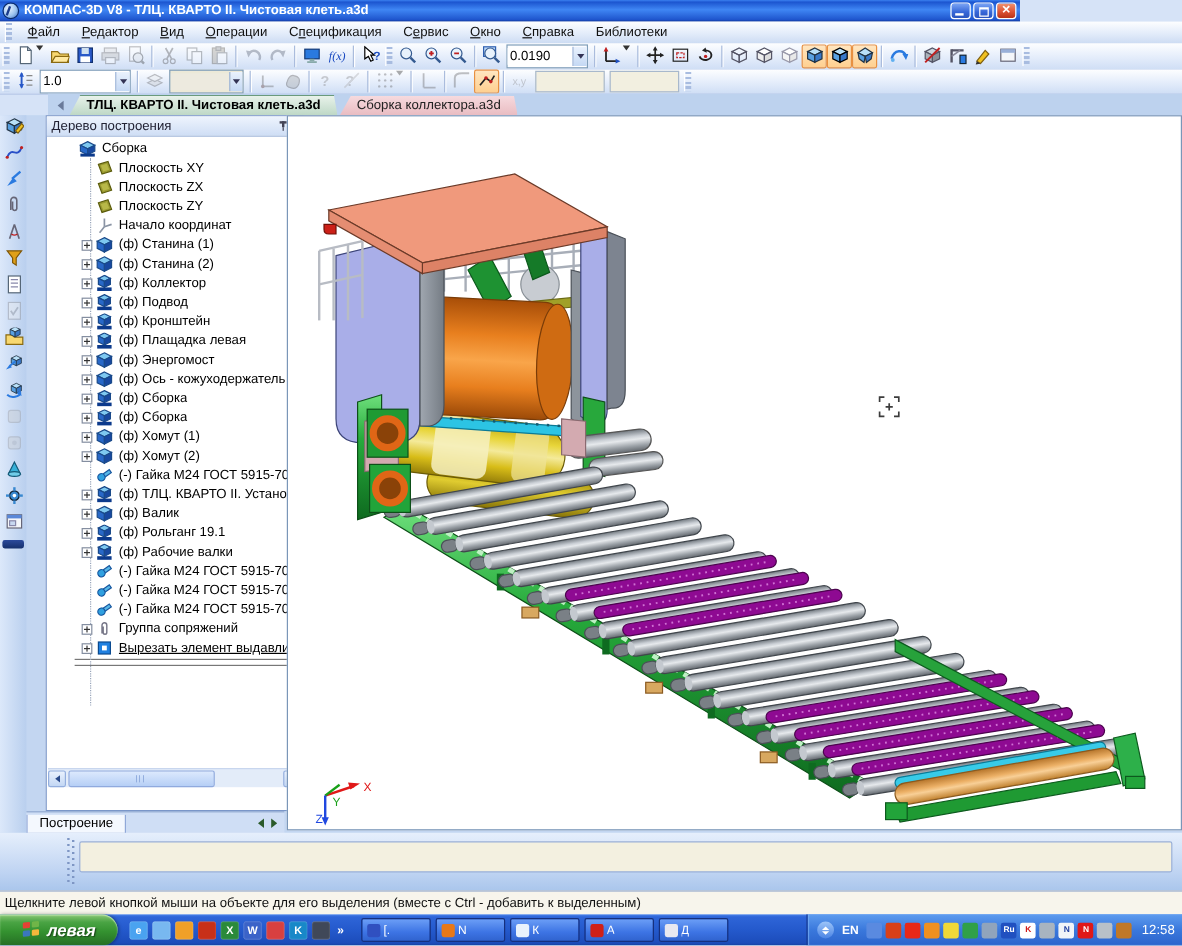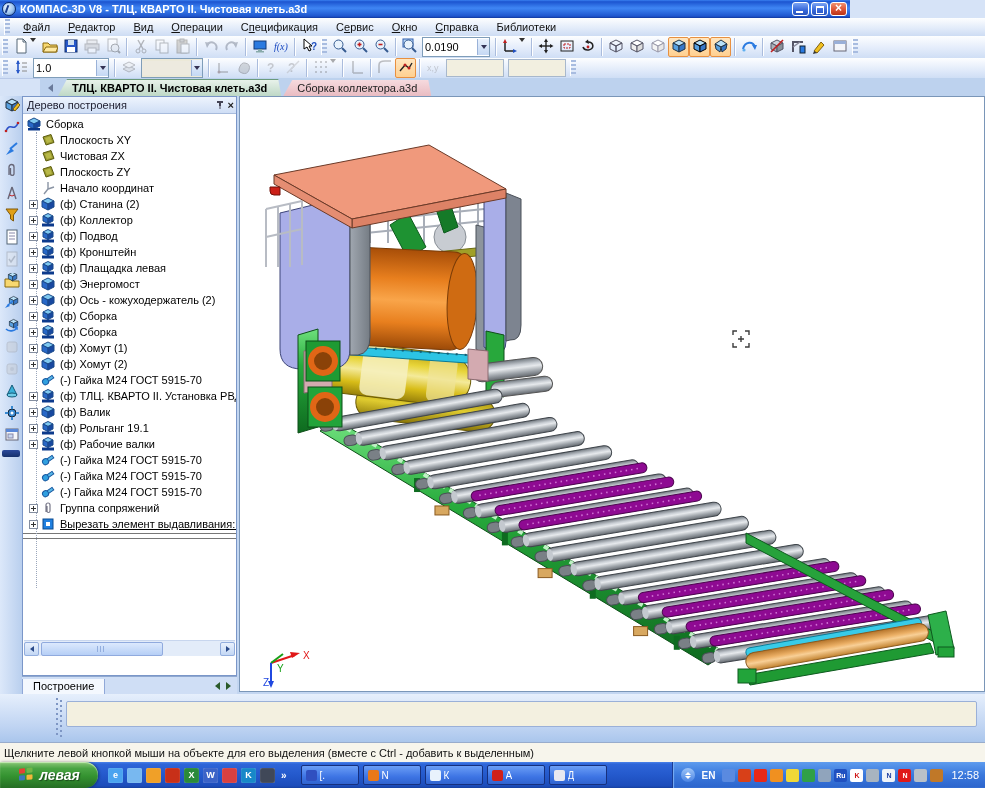--- a/index.html
+++ b/index.html
@@ -66,26 +66,26 @@
   #tabbar .x{font-size:12px;font-weight:bold;color:#111;line-height:10px;}
 
   
   #main{position:absolute;left:0;top:96px;width:985px;height:598px;background:#c3d6f1;}
   #leftbar{position:absolute;left:0;top:0;width:22px;height:598px;background:linear-gradient(90deg,#dce8fa,#b9cfee);}
   #leftbar .lbtn{width:20px;height:20px;margin:0 1px;display:flex;align-items:center;justify-content:center;border:1px solid transparent;}
   #leftbar .lbtn.dis{opacity:.4;filter:grayscale(.8);}
   #leftbar .endcap{width:18px;height:7px;margin:2px auto;background:linear-gradient(180deg,#2c4a9c,#16306c);border-radius:2px;}
 
   
-  #treepanel{position:absolute;left:22px;top:0;width:215px;height:580px;background:#ffffff;border:1px solid #7a96c8;box-sizing:border-box;}
+  #treepanel{position:absolute;left:38px;top:0;width:215px;height:580px;background:#ffffff;border:1px solid #7a96c8;box-sizing:border-box;}
   #treehead{height:16px;background:linear-gradient(180deg,#eef4fd,#cfdef5);border-bottom:1px solid #a8bcdd;
     display:flex;align-items:center;font-size:11px;color:#223;padding:0 2px 0 4px;}
   #treehead .sp{margin-left:auto;display:flex;gap:3px;align-items:center;}
   #treehead .hx{font-size:11px;font-weight:bold;line-height:10px;color:#222;}
-  #treebody{position:relative;height:532px;overflow:hidden;font-size:11px;color:#000;padding-top:2px;}
+  #treebody{position:relative;height:532px;overflow:hidden;font-size:11px;color:#000;padding-top:2px;margin-left:23px;}
   #treeguide{position:absolute;left:13px;top:18px;bottom:60px;border-left:1px dotted #9aa6bb;}
   .trow{height:16px;display:flex;align-items:center;white-space:nowrap;position:relative;}
   .trow .exp{width:9px;height:9px;border:1px solid #848ea0;background:#fff;box-sizing:border-box;margin:0 3px 0 6px;position:relative;flex:none;}
   .trow .exp::before{content:"";position:absolute;left:1px;top:3px;width:5px;height:1px;background:#333;}
   .trow .exp::after{content:"";position:absolute;left:3px;top:1px;width:1px;height:5px;background:#333;}
   .trow .noexp{width:12px;flex:none;margin-left:6px;}
   .trow.root .noexp{width:2px;margin-left:2px;}
   .trow .tico{width:16px;height:14px;flex:none;margin-right:3px;}
   .trow .tlab{overflow:hidden;}
   .trow.sel .tlab{text-decoration:underline;}
@@ -797,40 +797,49 @@
                   <polygon points="4,5 9,3.5 11,8.5 6,10" fill="#b8b848"></polygon>
                 </svg></span>
               <span class="tlab">Плоскость XY</span>
             </div>
             <div class="trow">
               <span class="noexp"></span>
               <span class="tico"><svg width="14" height="14" viewBox="0 0 14 14">
                   <polygon points="2,4 10,1.5 13,9.5 5,12" fill="#9a9a30" stroke="#5c5c0c"></polygon>
                   <polygon points="4,5 9,3.5 11,8.5 6,10" fill="#b8b848"></polygon>
                 </svg></span>
-              <span class="tlab">Чистовая ZX</span>
+              <span class="tlab">Плоскость ZX</span>
             </div>
             <div class="trow">
               <span class="noexp"></span>
               <span class="tico"><svg width="14" height="14" viewBox="0 0 14 14">
                   <polygon points="2,4 10,1.5 13,9.5 5,12" fill="#9a9a30" stroke="#5c5c0c"></polygon>
                   <polygon points="4,5 9,3.5 11,8.5 6,10" fill="#b8b848"></polygon>
                 </svg></span>
               <span class="tlab">Плоскость ZY</span>
             </div>
             <div class="trow">
               <span class="noexp"></span>
               <span class="tico"><svg width="14" height="14" viewBox="0 0 14 14">
                   <g stroke="#8a94a4" stroke-width="1.4">
                     <line x1="7" y1="8" x2="7" y2="1"></line>
                     <line x1="7" y1="8" x2="13" y2="6"></line>
                     <line x1="7" y1="8" x2="3" y2="13"></line>
                   </g>
                 </svg></span>
               <span class="tlab">Начало координат</span>
+            </div>
+            <div class="trow">
+              <span class="exp"></span>
+              <span class="tico"><svg width="14" height="14" viewBox="0 0 14 14">
+                  <polygon points="7,1 13,4 7,7 1,4" fill="#7ec8f0" stroke="#1a4a8a"></polygon>
+                  <polygon points="1,4 7,7 7,13 1,10" fill="#2868c8" stroke="#1a4a8a"></polygon>
+                  <polygon points="13,4 7,7 7,13 13,10" fill="#1848a0" stroke="#1a4a8a"></polygon>
+                </svg></span>
+              <span class="tlab">(ф) Станина (1)</span>
             </div>
             <div class="trow">
               <span class="exp"></span>
               <span class="tico"><svg width="14" height="14" viewBox="0 0 14 14">
                   <polygon points="7,1 13,4 7,7 1,4" fill="#7ec8f0" stroke="#1a4a8a"></polygon>
                   <polygon points="1,4 7,7 7,13 1,10" fill="#2868c8" stroke="#1a4a8a"></polygon>
                   <polygon points="13,4 7,7 7,13 13,10" fill="#1848a0" stroke="#1a4a8a"></polygon>
                 </svg></span>
               <span class="tlab">(ф) Станина (2)</span>
             </div>

